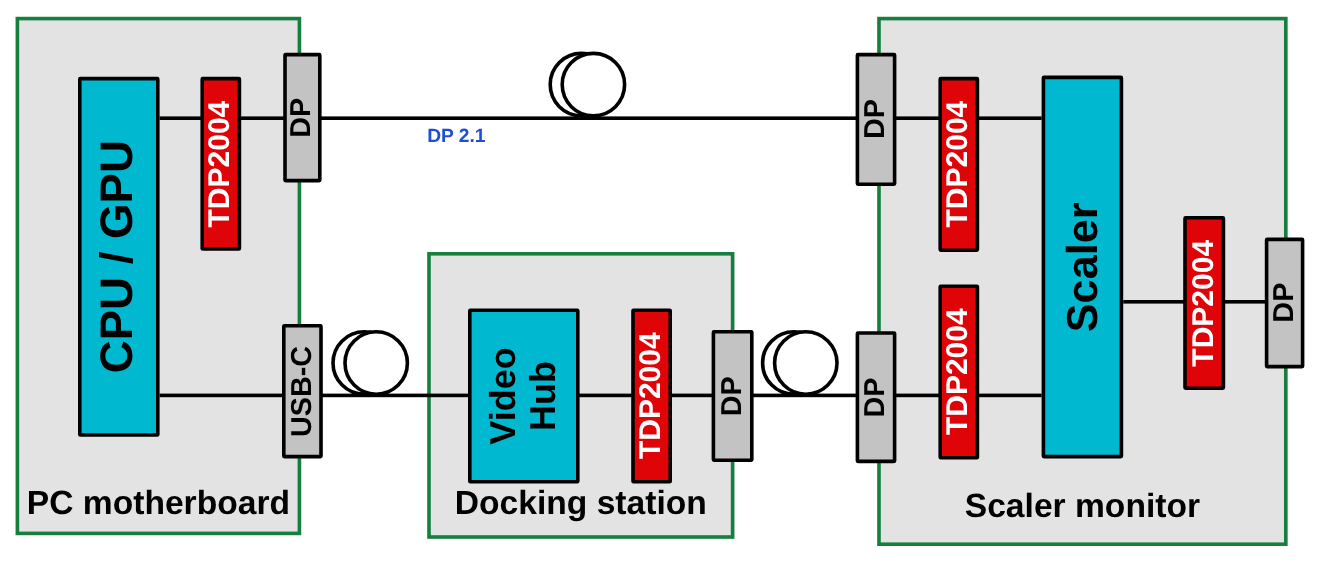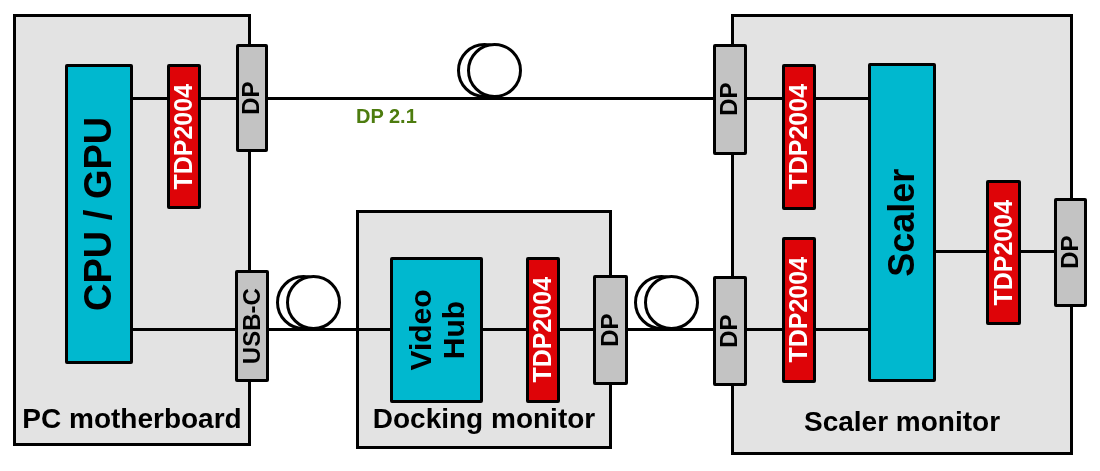--- a/index.html
+++ b/index.html
@@ -8,21 +8,21 @@
     width: 1100px;
     height: 471px;
     background: #ffffff;
     font-family: "Liberation Sans", sans-serif;
     overflow: hidden;
   }
   
   .block {
     position: absolute;
     background: #e3e3e3;
-    border: 3px solid #000000;
+    border: 3px solid #15803d;
     box-sizing: border-box;
     z-index: 1;
   }
   .block-label {
     position: absolute;
     left: 0; right: 0;
     text-align: center;
     font-weight: 700;
     font-size: 28px;
     color: #000;
@@ -69,22 +69,22 @@
     text-align: center;
   }
   .redriver .vtext { color: #ffffff; font-size: 25px; }
   .connector .vtext { font-size: 24px; }
   .cpu-text    { font-size: 38px; }
   .scaler-text { font-size: 36px; }
   .hub-text    { font-size: 30px; }
   .link-label {
     position: absolute;
     font-weight: 700;
-    font-size: 20px;
-    color: #4d7c0f;
+    font-size: 16px;
+    color: #1d4ed8;
     z-index: 5;
     white-space: nowrap;
   }
 </style>
 </head>
 <body>
 
 <div id="canvas">
 
   <div class="hline" style="left:133px; top:97px;  width:735px;"></div>
@@ -98,21 +98,21 @@
   <div class="coil-circle" style="left:634px; top:275px;"></div>
   <div class="coil-circle" style="left:644px; top:275px;"></div>
 
   <div class="link-label" style="left:356px; top:105px;">DP 2.1</div>
 
   <div class="block" style="left:13px; top:14px; width:238px; height:432px;">
     <div class="block-label" style="bottom:8px;">PC motherboard</div>
   </div>
 
   <div class="block" style="left:356px; top:210px; width:256px; height:239px;">
-    <div class="block-label" style="bottom:11px;">Docking monitor</div>
+    <div class="block-label" style="bottom:11px;">Docking station</div>
   </div>
 
   <div class="block" style="left:731px; top:14px; width:342px; height:441px;">
     <div class="block-label" style="bottom:14px;">Scaler monitor</div>
   </div>
 
   <div class="node chip" style="left:65px; top:64px; width:68px; height:300px;">
     <span class="vtext cpu-text">CPU / GPU</span>
   </div>
   <div class="node redriver" style="left:167px; top:64px; width:34px; height:145px;">

